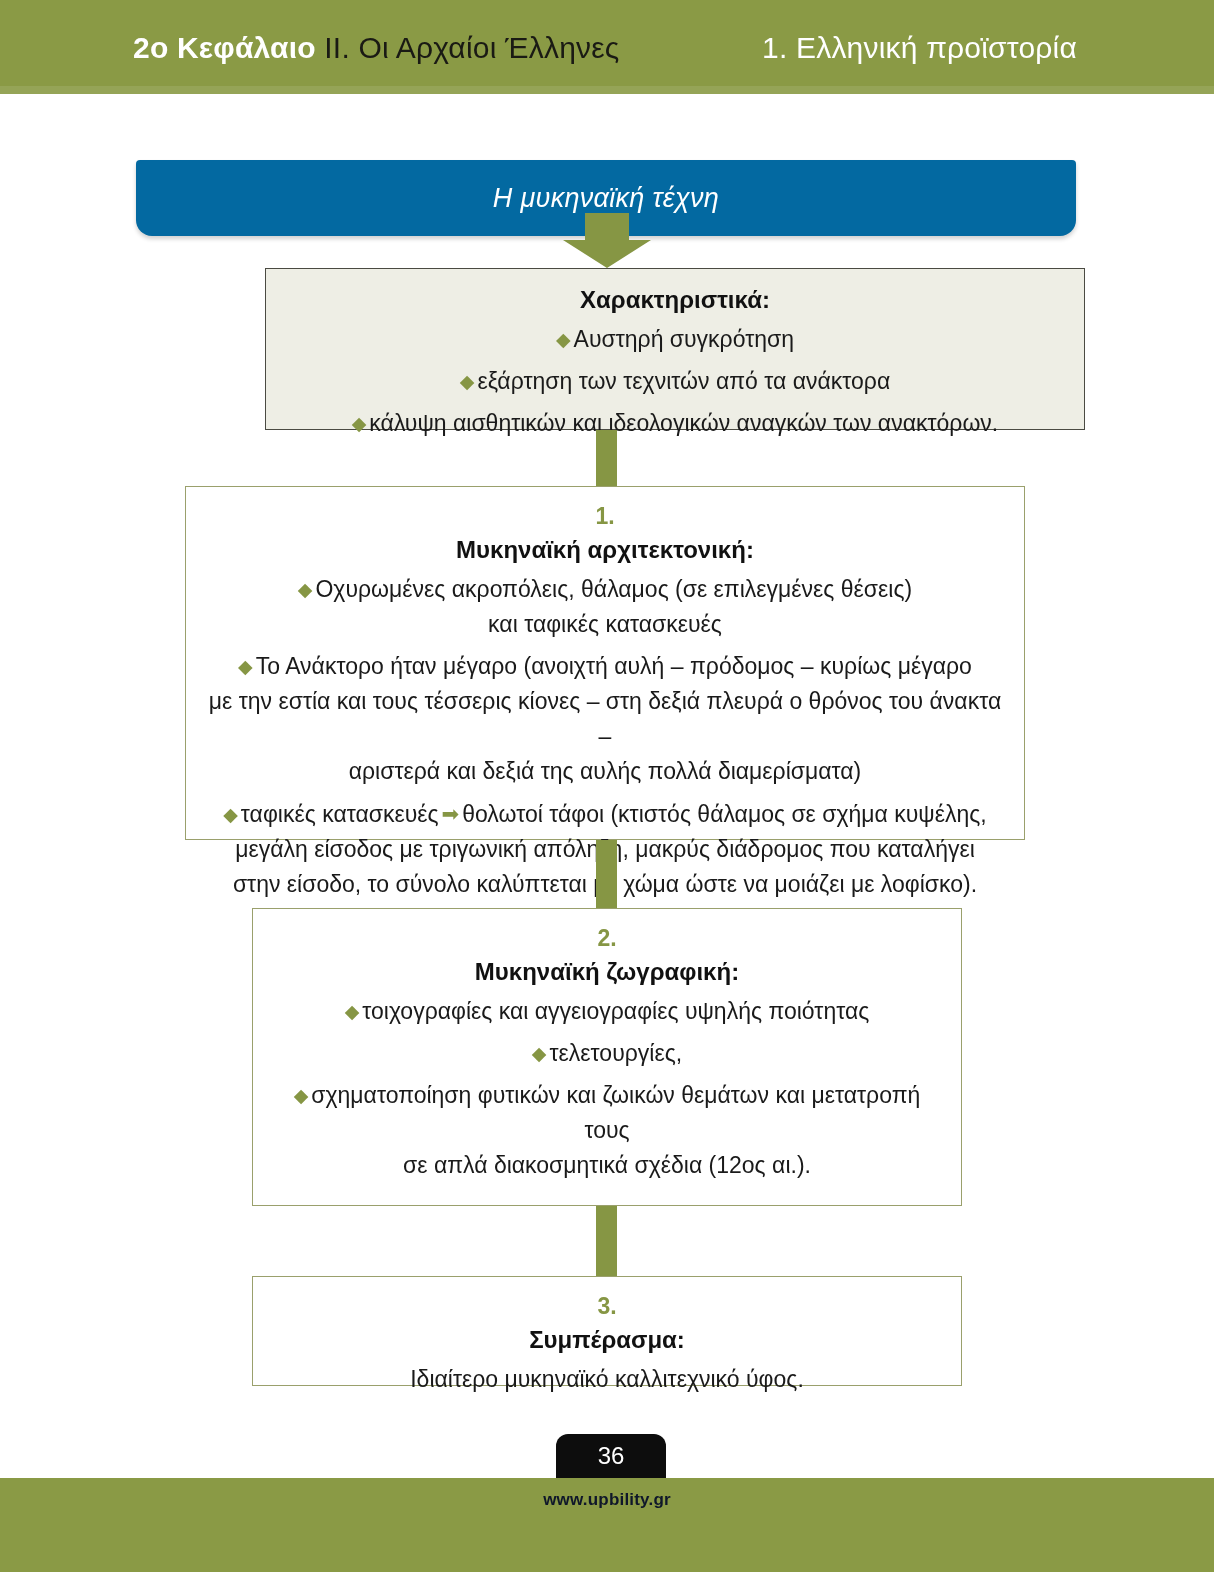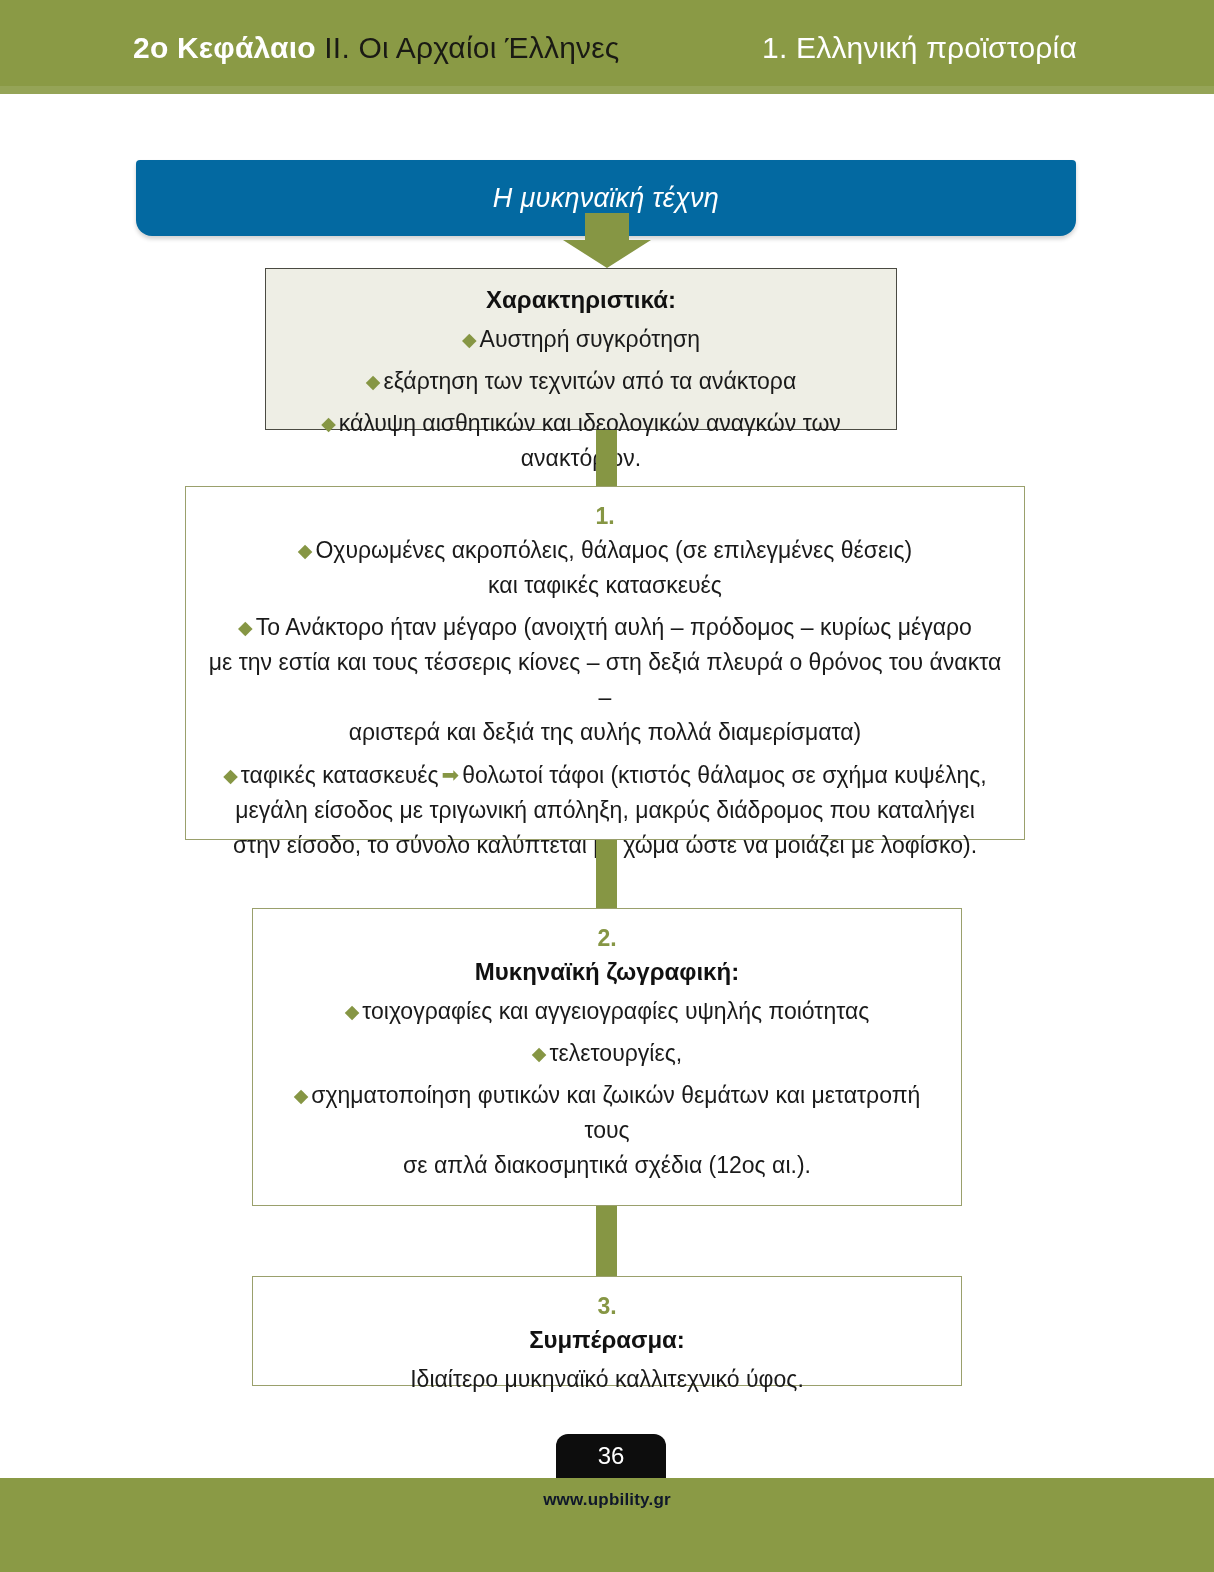--- a/index.html
+++ b/index.html
@@ -205,40 +205,41 @@
 <div class="title-banner">
   <span class="title-banner-text">Η μυκηναϊκή τέχνη</span>
 </div>
 
 <div class="big-arrow">
   <svg width="88" height="55" viewBox="0 0 88 55" xmlns="http://www.w3.org/2000/svg">
     <polygon points="22,0 66,0 66,27 88,27 44,55 0,27 22,27" fill="#869644"></polygon>
   </svg>
 </div>
 
-<div class="node-box shaded" id="box-char" style="left:265px; top:268px; width:632px; height:162px;">
+<div class="node-box shaded" id="box-char" style="left:265px; top:268px; width:820px; height:162px;">
   <div class="box-inner">
     <div class="box-heading">Χαρακτηριστικά:</div>
     <div class="box-line box-para">
       <span class="bullet">◆</span><span>Αυστηρή συγκρότηση</span>
     </div>
     <div class="box-line box-para">
       <span class="bullet">◆</span><span>εξάρτηση των τεχνιτών από τα ανάκτορα</span>
     </div>
     <div class="box-line box-para">
       <span class="bullet">◆</span><span>κάλυψη αισθητικών και ιδεολογικών αναγκών των ανακτόρων.</span>
     </div>
   </div>
 </div>
 
 <div class="connector" style="top:430px; height:56px;"></div>
 
 <div class="node-box" style="left:185px; top:486px; width:840px; height:354px;">
   <div class="box-inner">
     <div class="box-number">1.</div>
+    <div class="box-heading">Μυκηναϊκή αρχιτεκτονική:</div>
 
     <div class="box-line box-para">
       <span class="bullet">◆</span><span>Οχυρωμένες ακροπόλεις, θάλαμος (σε επιλεγμένες θέσεις)</span><br>
       <span>και ταφικές κατασκευές</span>
     </div>
 
     <div class="box-line box-para">
       <span class="bullet">◆</span><span>Το Ανάκτορο ήταν μέγαρο (ανοιχτή αυλή – πρόδομος – κυρίως μέγαρο</span><br>
       <span>με την εστία και τους τέσσερις κίονες – στη δεξιά πλευρά ο θρόνος του άνακτα –</span><br>
       <span>αριστερά και δεξιά της αυλής πολλά διαμερίσματα)</span>

